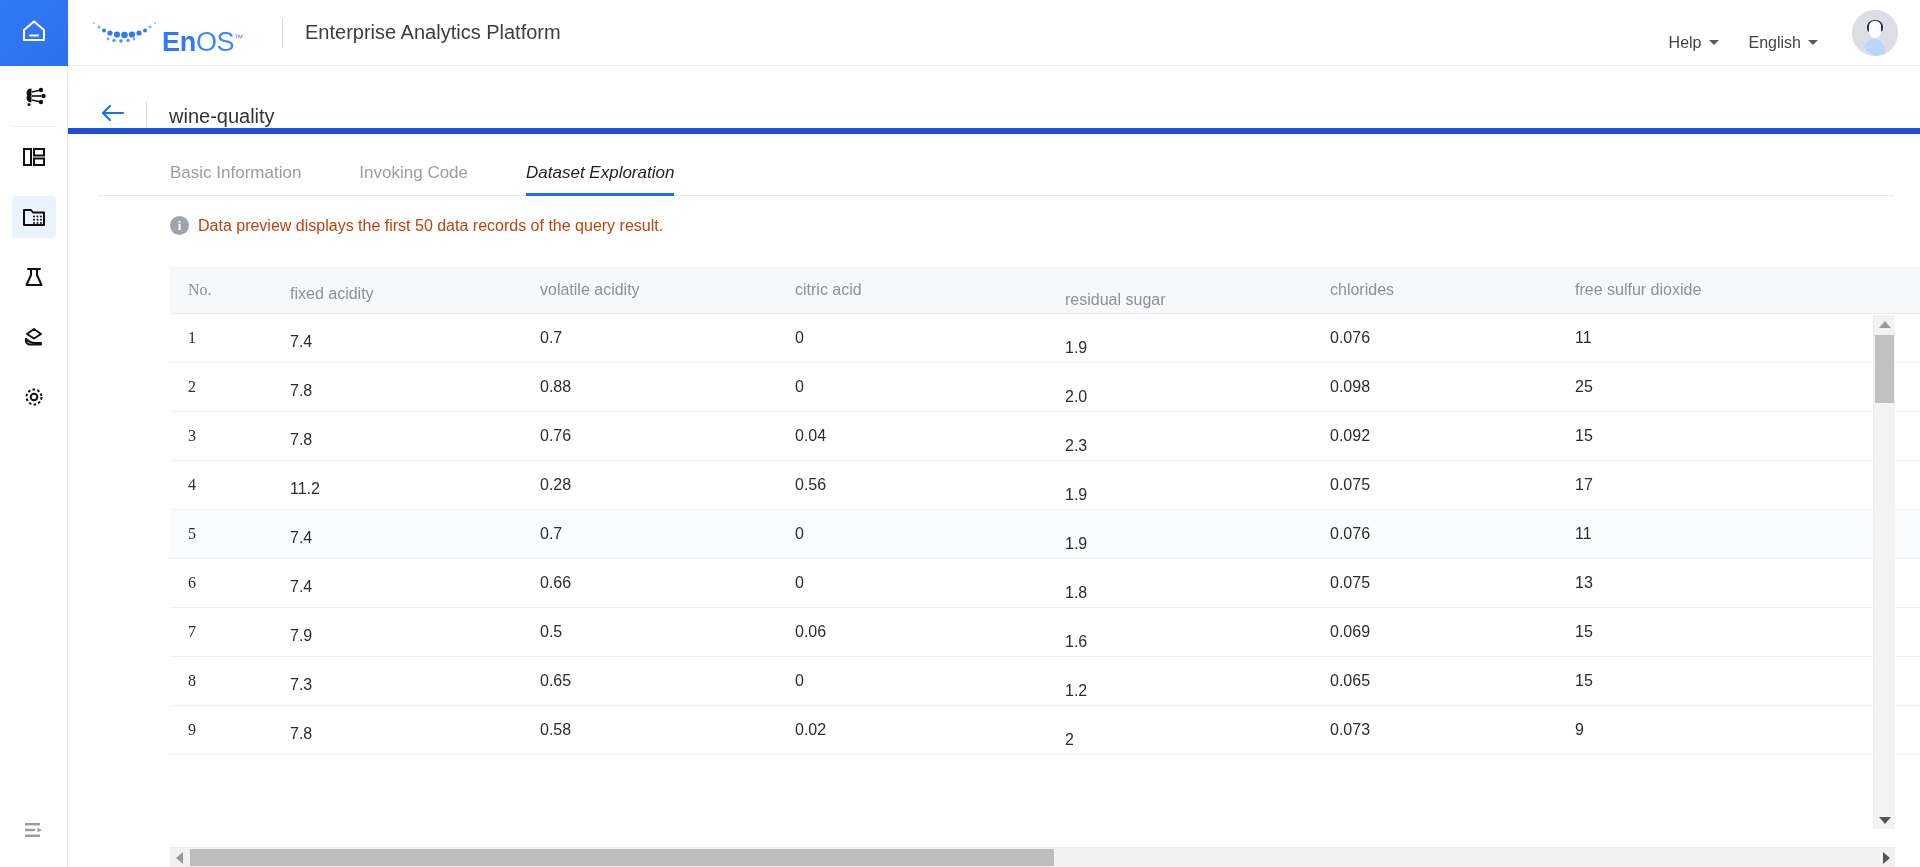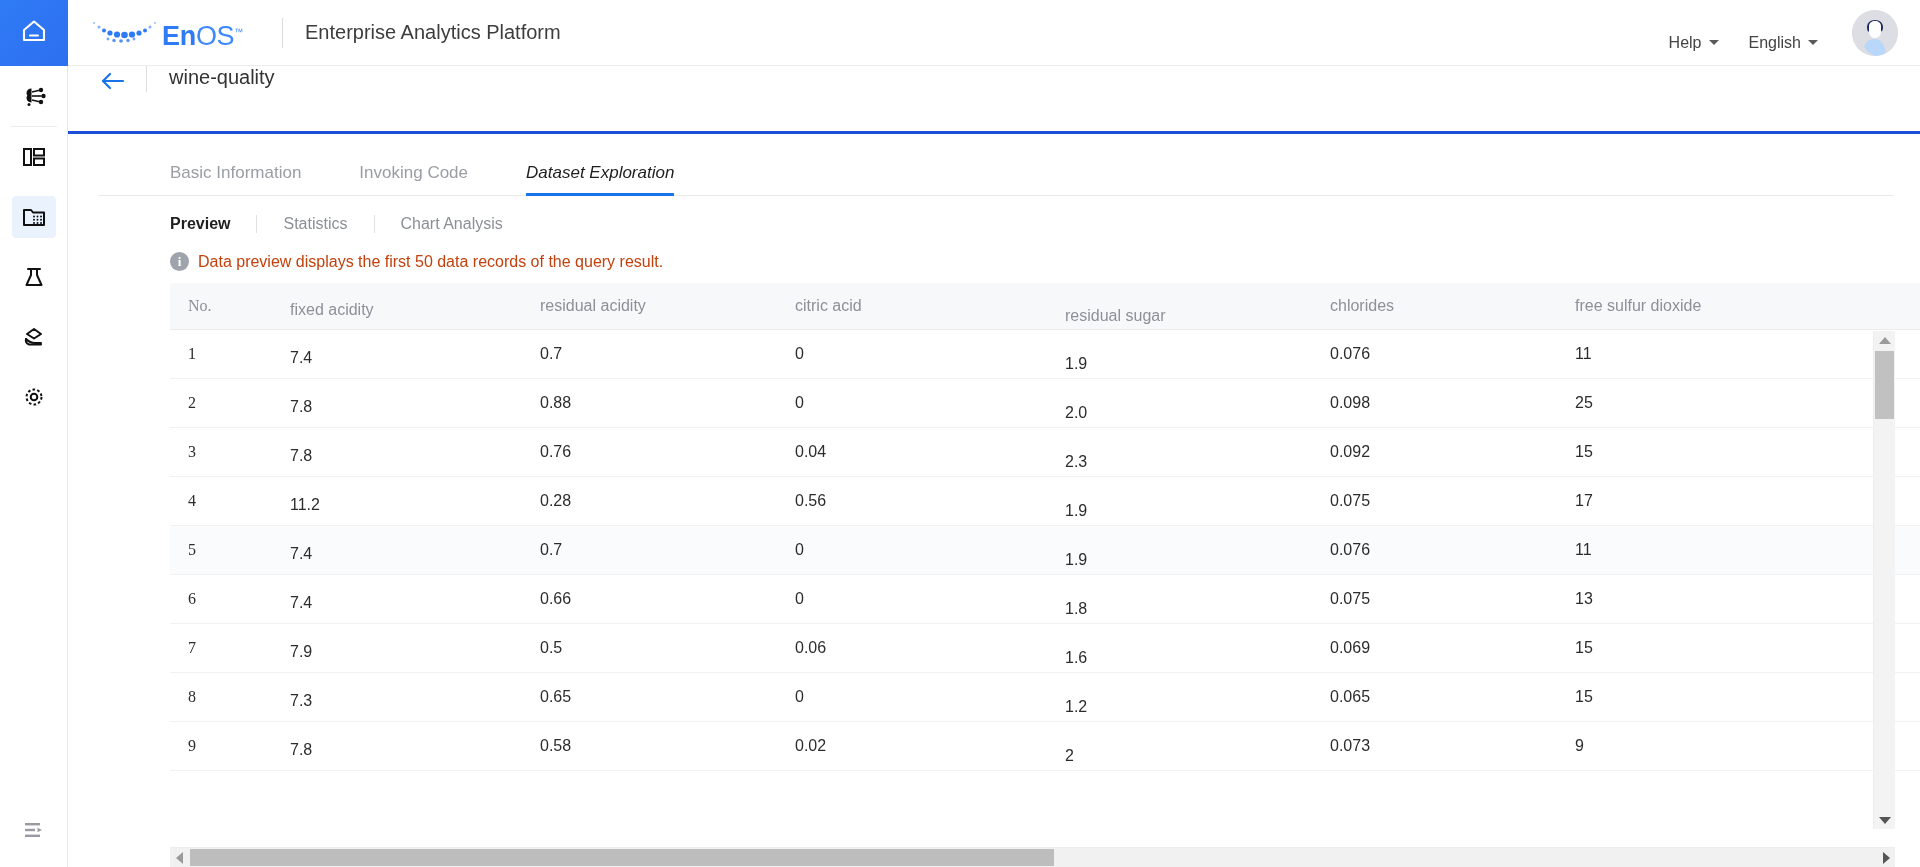--- a/index.html
+++ b/index.html
@@ -68,31 +68,31 @@
   .caret { width: 0; height: 0; border-left: 5px solid transparent; border-right: 5px solid transparent; border-top: 5px solid #5a5a5a; }
   .avatar {
     width: 46px; height: 46px; border-radius: 50%;
     background: #dcdee3; overflow: hidden; position: relative; cursor: pointer;
     margin-left: 4px;
   }
 
   
   .crumb-row {
     height: 68px; flex: 0 0 68px;
-    display: flex; align-items: flex-start;
+    display: flex; align-items: flex-end;
     padding-left: 30px;
-    border-bottom: 3px solid #1d4ed8;
+    border-bottom: 6px solid #1d4ed8;
     background: #fff;
   }
   .back-btn { width: 30px; height: 30px; display: flex; align-items: center; justify-content: center; cursor: pointer; }
   .crumb-div { width: 1px; height: 26px; background: #dedede; margin: 0 22px 0 18px; }
   .crumb-title { font-size: 20px; color: #333; }
 
   
-  .content { flex: 1 1 auto; padding: 0 26px 0 30px; display: flex; flex-direction: column; min-height: 0; background:#fff;}
+  .content { flex: 1 1 auto; padding: 0 26px 0 30px; display: flex; flex-direction: column; min-height: 0; background:#fff;gap:20px;}
 
   .tabs { display: flex; align-items: flex-end; gap: 58px; height: 62px; border-bottom: 1px solid #eaeaea; padding-left: 72px;}
   .tab {
     font-size: 17px; color: #9a9da3; padding-bottom: 14px; cursor: pointer;
     position: relative; line-height: 1;
   }
   .tab.active { color: #1f1f1f; font-weight: 400; font-style: italic; }
   .tab.active::after {
     content: ""; position: absolute; left: 0; right: 0; bottom: -1px;
     height: 3px; background: #1a73e8;
@@ -291,21 +291,21 @@
               <circle cx="59" cy="17.5" r="2"></circle>
               <circle cx="64" cy="14" r="1.5" opacity=".6"></circle>
               <circle cx="69" cy="10" r="1.1" opacity=".45"></circle>
               <circle cx="22" cy="26" r="1.4" opacity=".7"></circle>
               <circle cx="28" cy="27.5" r="1.7" opacity=".8"></circle>
               <circle cx="35" cy="28" r="1.8" opacity=".85"></circle>
               <circle cx="42" cy="27.5" r="1.7" opacity=".8"></circle>
               <circle cx="48" cy="26" r="1.4" opacity=".7"></circle>
             </g>
           </svg>
-          <div class="logo-text" style="position:absolute;left:74px;top:10px;white-space:nowrap;">
+          <div class="logo-text" style="position:absolute;left:74px;top:16px;white-space:nowrap;">
             <span>En</span><span class="os">OS</span><span class="logo-tm">™</span>
           </div>
         </div>
         <div style="width:62px"></div>
       </div>
       <div class="brand-divider"></div>
       <div class="app-title">Enterprise Analytics Platform</div>
 
       <div class="top-right">
         <div class="top-link">
@@ -339,40 +339,33 @@
     </div>
 
     <div class="content">
 
       <div class="tabs">
         <div class="tab">Basic Information</div>
         <div class="tab">Invoking Code</div>
         <div class="tab active">Dataset Exploration</div>
       </div>
 
-      <div class="subtabs">
-        <div class="subtab active">Preview</div>
-        <div class="subtab-div"></div>
-        <div class="subtab">Statistics</div>
-        <div class="subtab-div"></div>
-        <div class="subtab">Chart Analysis</div>
-      </div>
 
       <div class="notice">
         <span class="info-icon">i</span>
         <span class="notice-text">Data preview displays the first 50 data records of the query result.</span>
       </div>
 
       <div class="table-area">
         <div class="table-wrap">
 
           <div class="thead">
             <div class="th c0">No.</div>
             <div class="th c1">fixed acidity</div>
-            <div class="th c2">residual acidity</div>
+            <div class="th c2">volatile acidity</div>
             <div class="th c3">citric acid</div>
             <div class="th c4">residual sugar</div>
             <div class="th c5">chlorides</div>
             <div class="th c6">free sulfur dioxide</div>
           </div>
 
           <div class="tbody">
             <div class="tr">
               <div class="td c0">1</div>
               <div class="td c1">7.4</div>

